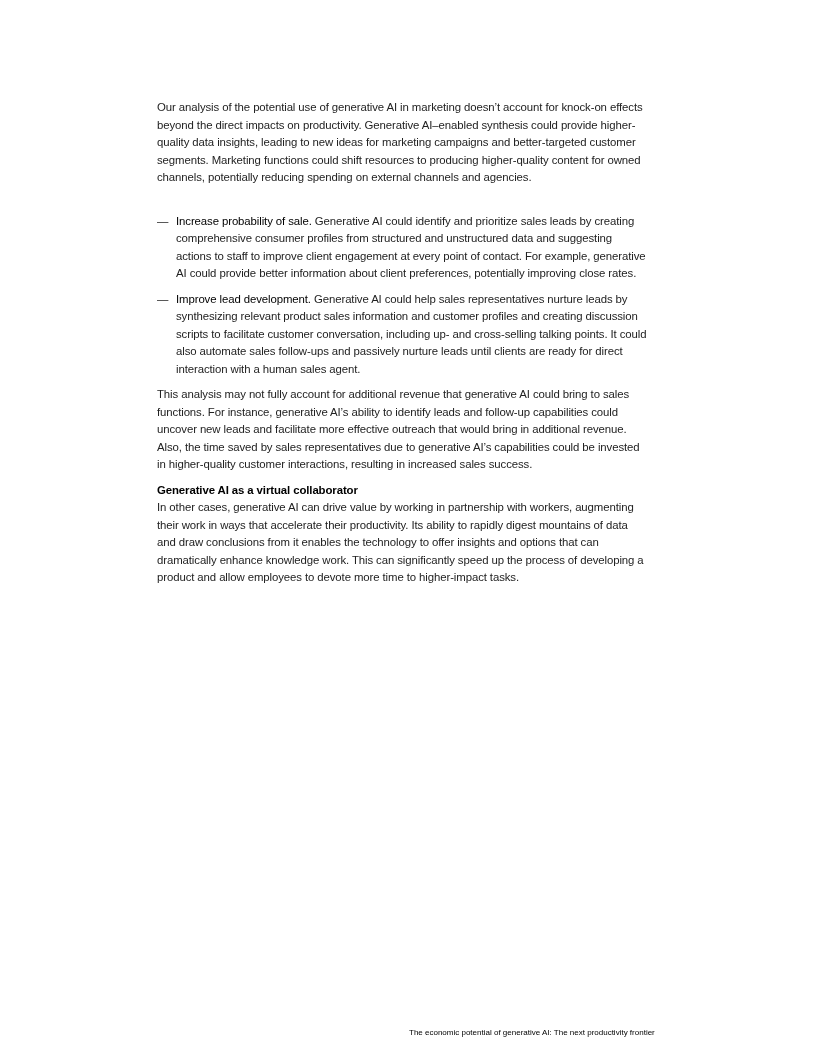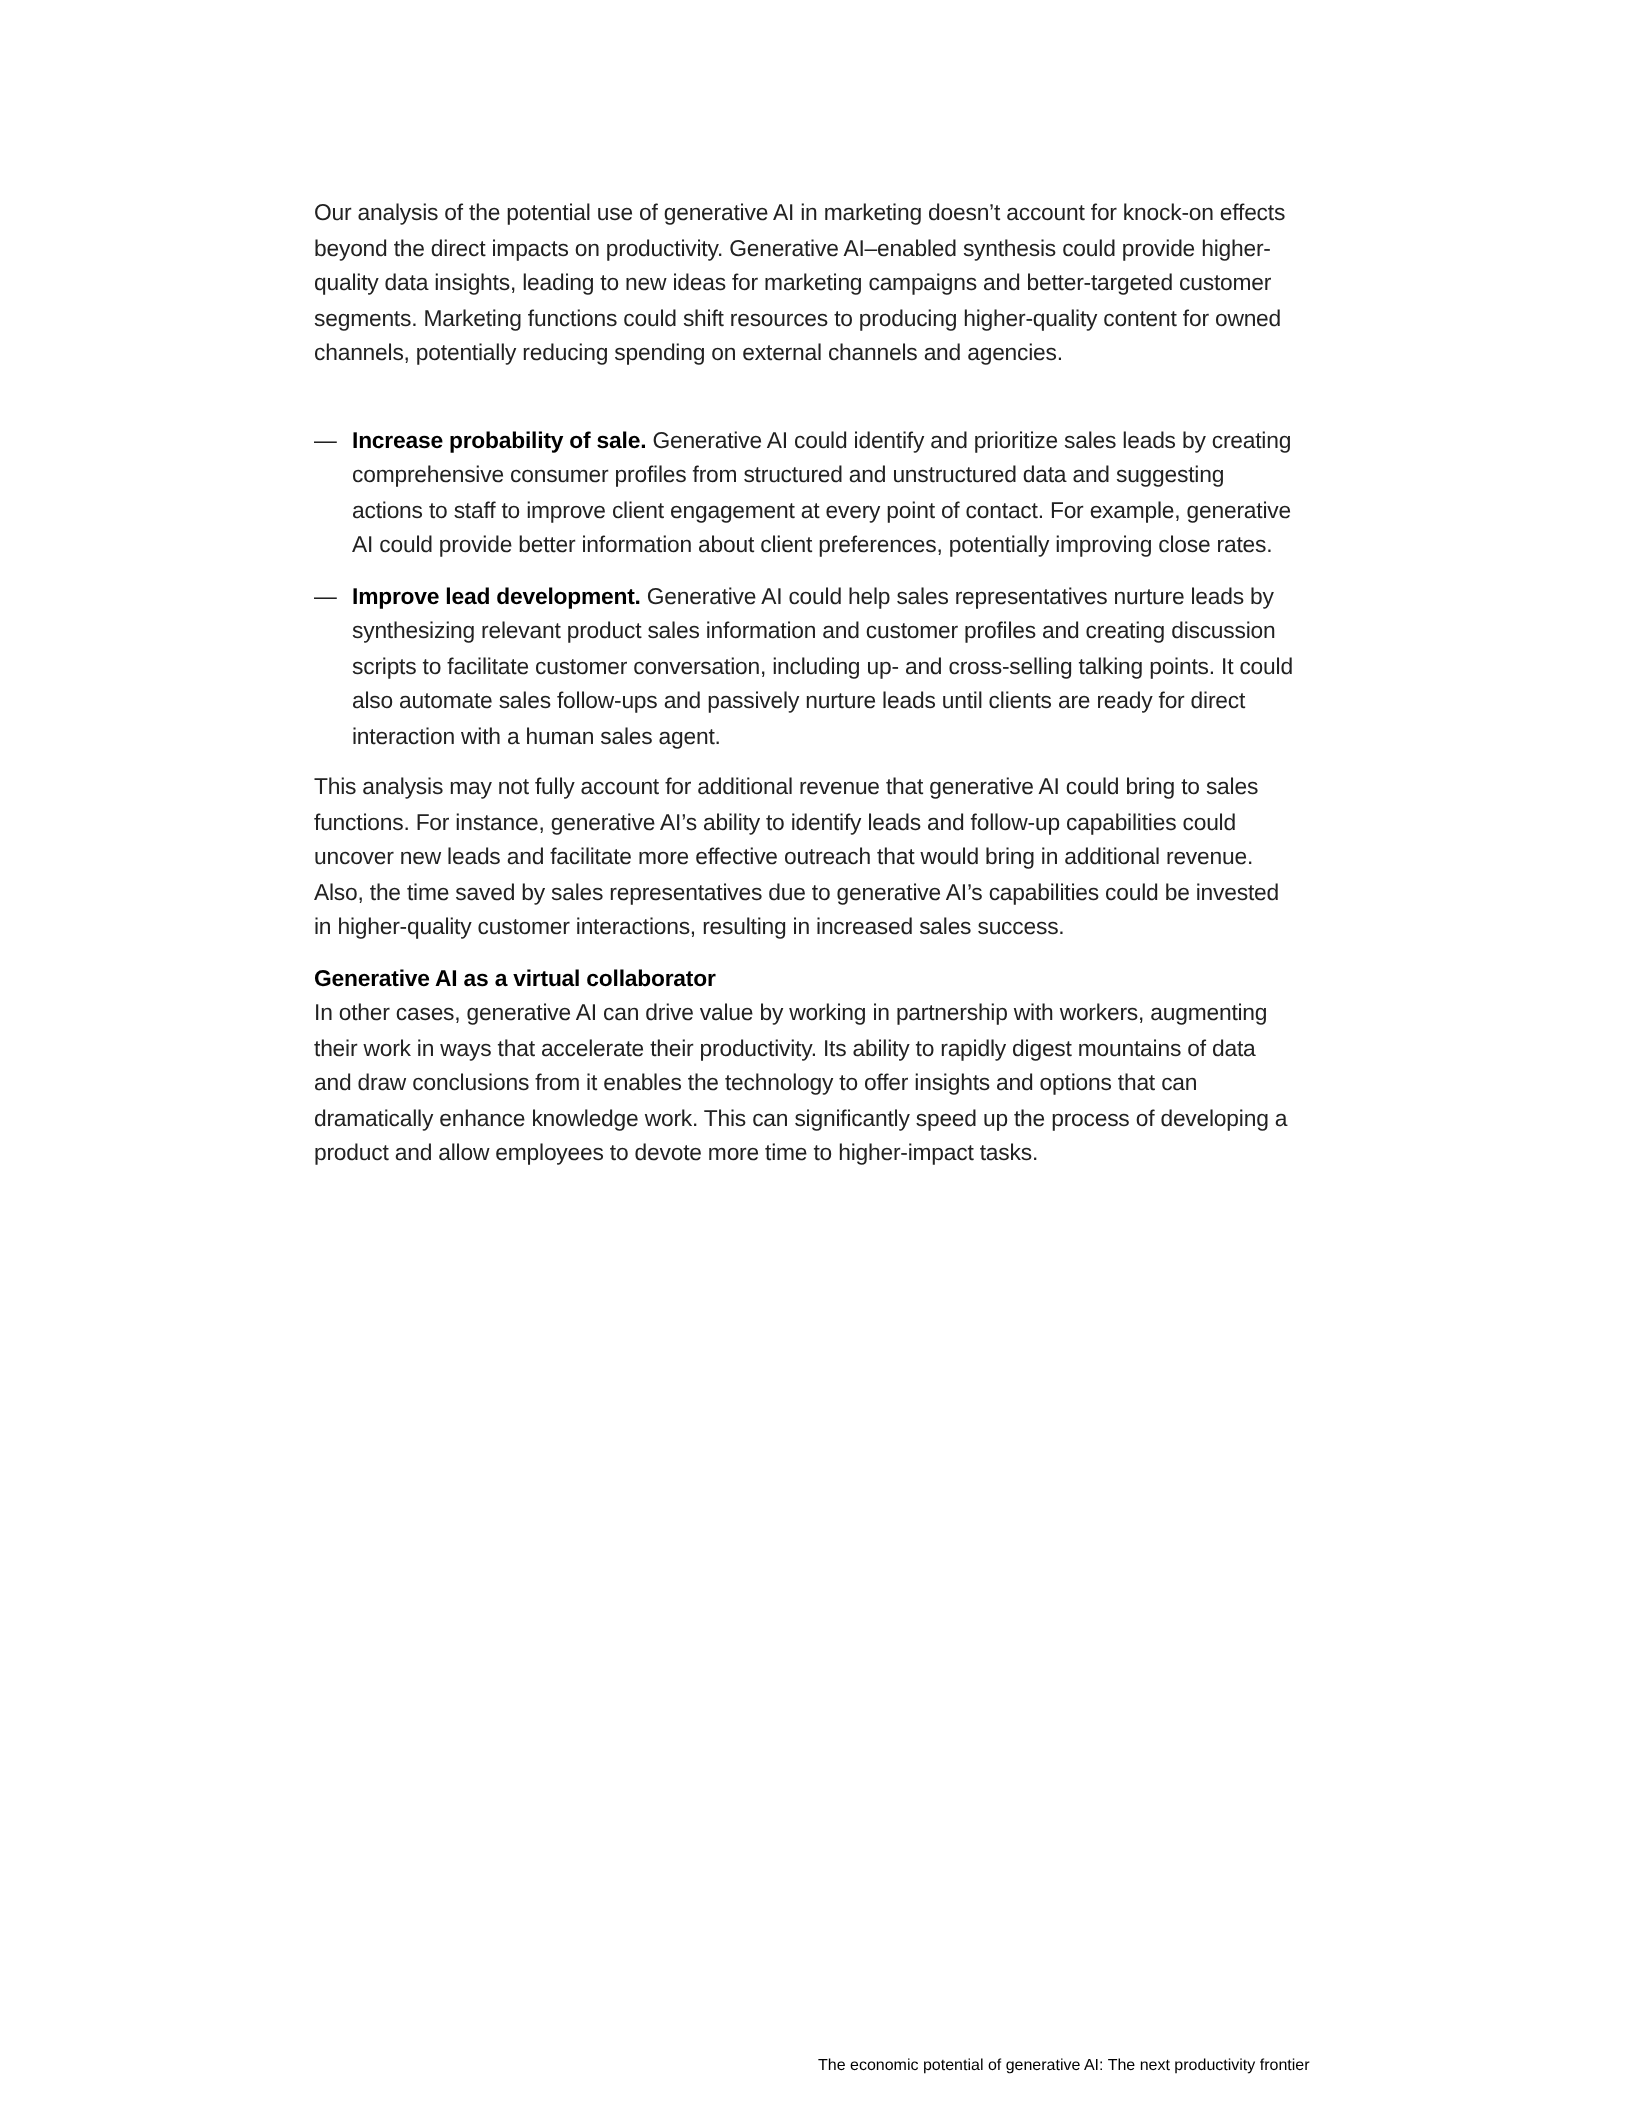--- a/index.html
+++ b/index.html
@@ -5,21 +5,21 @@
   html, body { margin: 0; padding: 0; background: #ffffff; }
   body { width: 816px; height: 1056px; position: relative; overflow: hidden;
          font-family: "Liberation Sans", sans-serif; color: #222222; }
   .content { position: absolute; left: 157px; top: 99px; width: 492px;
              font-size: 11.4px; line-height: 17.5px; letter-spacing: -0.1px; }
   .content p { margin: 0 0 8px 0; }
   .indent-cont { padding-left: 19px; margin-bottom: 8px !important; }
   .gap { height: 18px; }
   .bullet { position: relative; padding-left: 19px; margin: 0 0 8px 0; }
   .bullet .dash { position: absolute; left: 0; top: 0; }
-  .bullet b { color: #000; font-weight: bold; }
+  .bullet b { color: #000; font-weight: normal; }
   .subhead { font-weight: bold; color: #000; margin: 0 !important; }
   .footer { position: absolute; top: 1028px; left: 409px; font-size: 8px; font-weight: normal; color: #000; }
   .pagenum { position: absolute; top: 1063px; left: 725px; font-size: 8px; color: #333; }
 </style>
 </head>
 <body>
 
 <div class="content">
   <p>Our analysis of the potential use of generative AI in marketing doesn’t account for knock-on effects beyond the direct impacts on productivity. Generative AI–enabled synthesis could provide higher-quality data insights, leading to new ideas for marketing campaigns and better-targeted customer segments. Marketing functions could shift resources to producing higher-quality content for owned channels, potentially reducing spending on external channels and agencies.</p>
   <div class="gap"></div>

